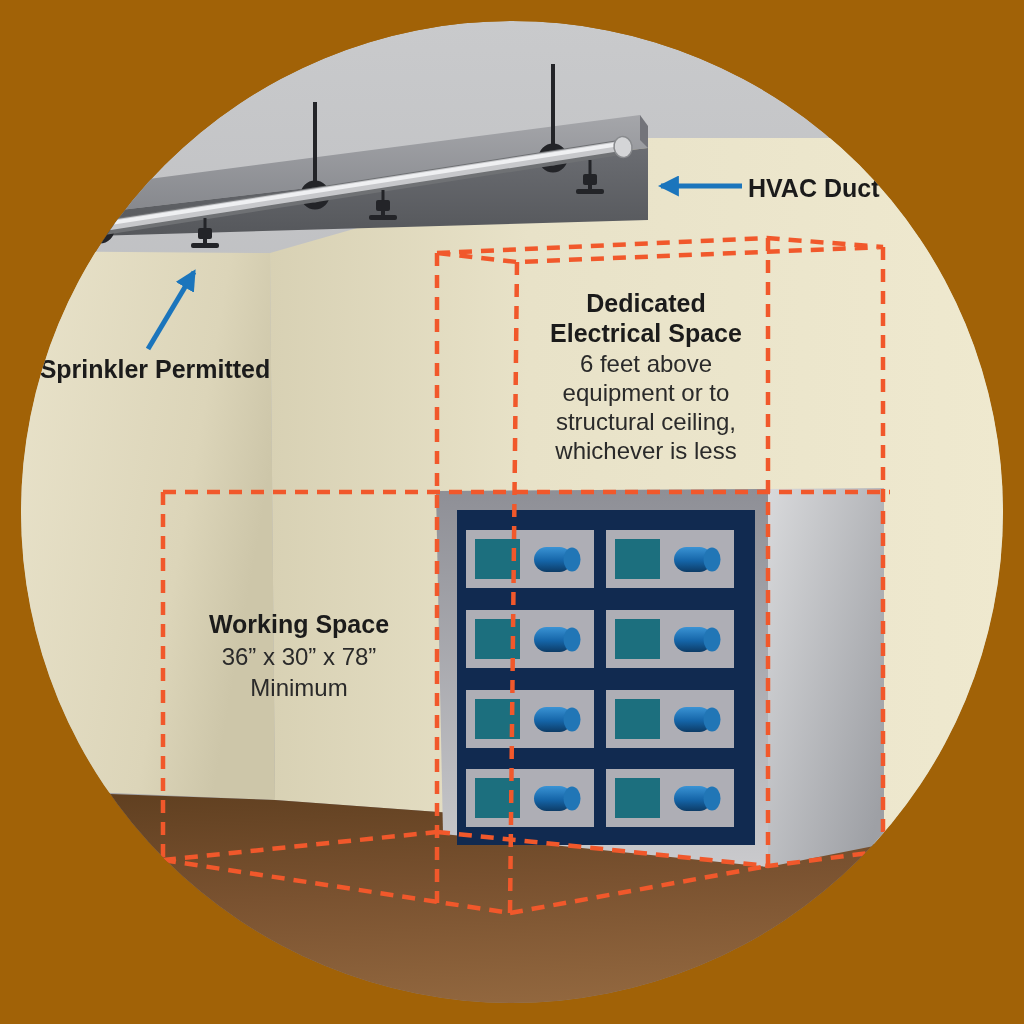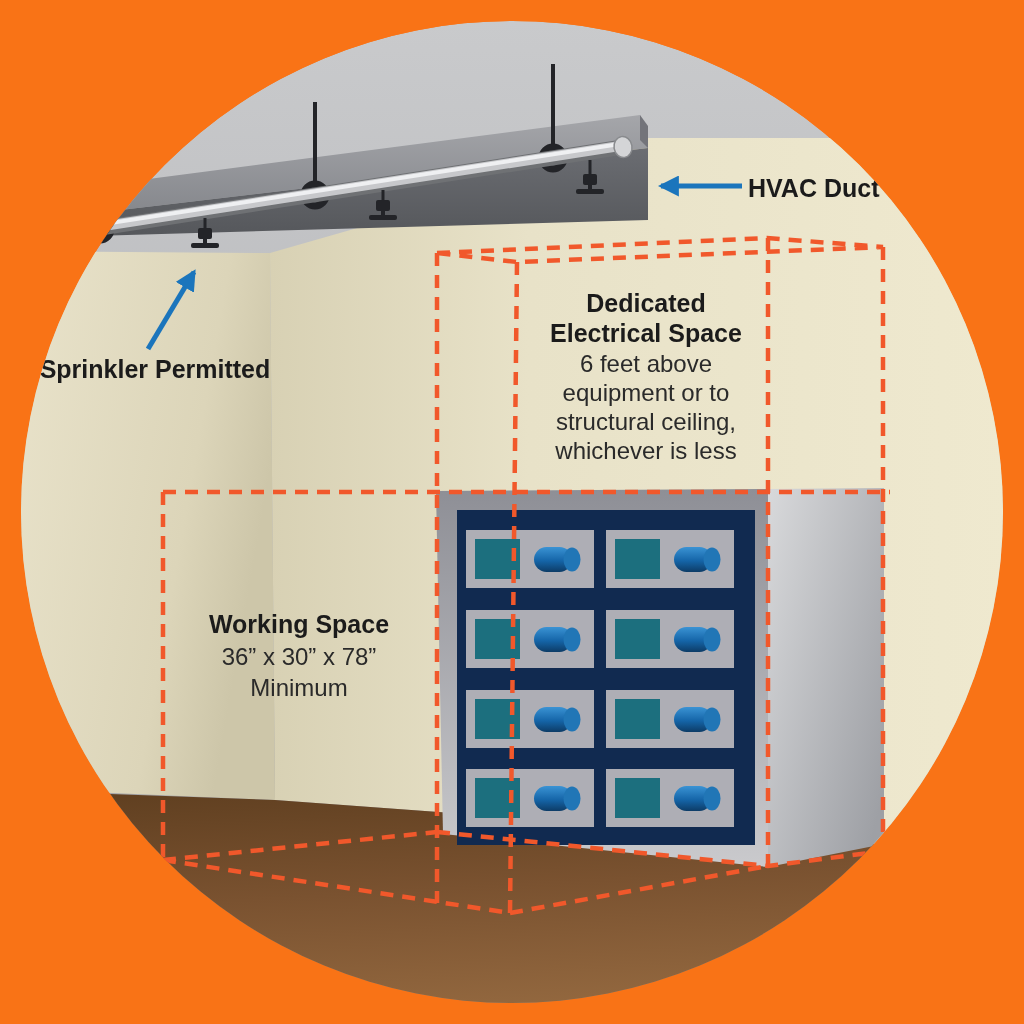--- a/index.html
+++ b/index.html
@@ -1,16 +1,16 @@
 <!DOCTYPE html>
 <html><head>
 <meta charset="utf-8">
 <style>
   html,body{margin:0;padding:0;background:#ffffff;}
-  .stage{width:1024px;height:1024px;position:relative;background:#f97316;overflow:hidden;}
+  .stage{width:1024px;height:1024px;position:relative;background:#a16207;overflow:hidden;}
   svg{display:block;}
   text{font-family:"Liberation Sans","DejaVu Sans",sans-serif;}
   .lbl-bold{font-weight:bold;font-size:25px;fill:#1b1b1b;}
   .lbl-body{font-weight:normal;font-size:24px;fill:#2a2a2a;}
   .dash{fill:none;stroke:#F1582B;stroke-width:4.5;stroke-dasharray:13 9;stroke-linecap:butt;}
   .arrow{stroke:#1B75BC;stroke-width:5;fill:none;}
 </style>
 </head>
 <body>
 

